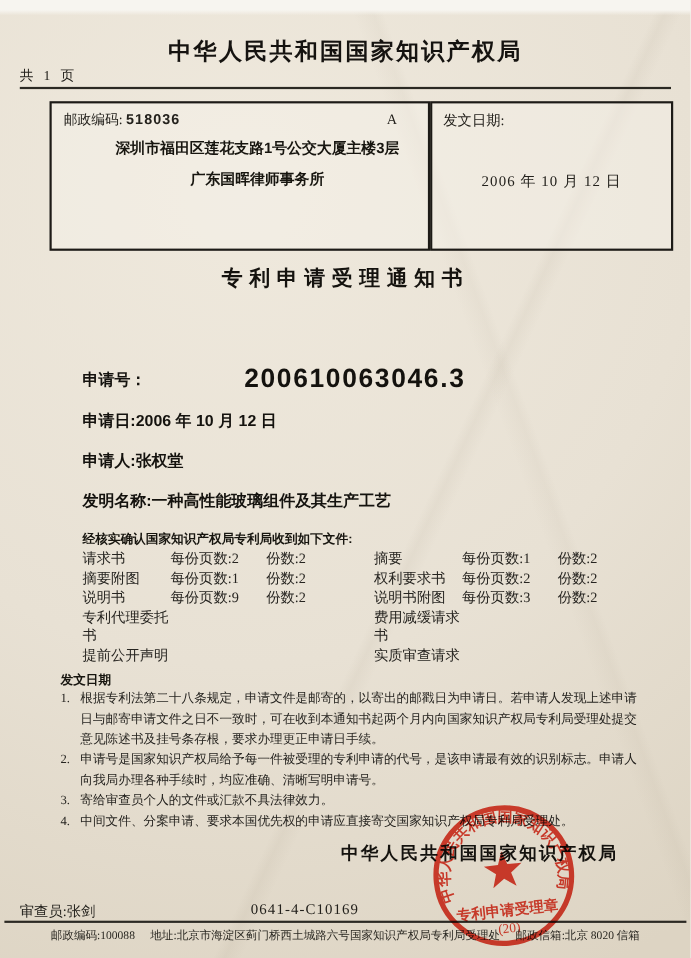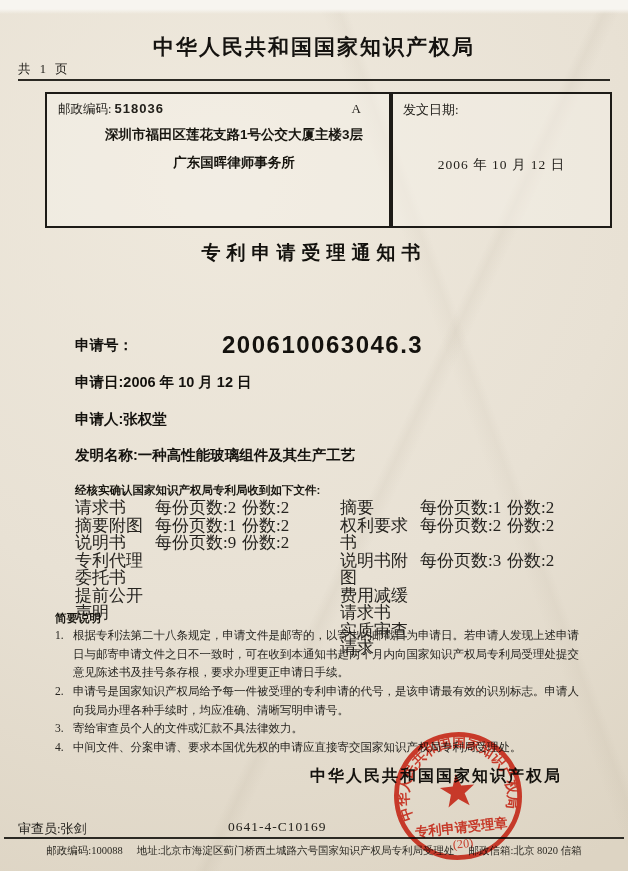--- a/index.html
+++ b/index.html
@@ -40,21 +40,21 @@
   .intro{top:277px;left:55px;width:524px;font-size:13px;line-height:1.82;text-indent:2em;letter-spacing:.4px;}
 
   .frow{position:absolute;left:75px;font-size:14.5px;color:#14120e;}
   .appno-label{top:336px;}
   .appno-value{position:absolute;left:222px;top:331px;font-size:24px;letter-spacing:1.5px;color:#14120e;}
   .appdate{top:373px;text-align:right;}
   .applicant{top:410px;}
   .invention{top:446px;}
 
   .docs-head{top:483px;left:75px;font-size:11.5px;color:#17150f;}
-  .doccol{position:absolute;top:499px;font-size:17px;line-height:17.5px;color:#262420;}
+  .doccol{position:absolute;top:499px;font-size:13px;line-height:17.5px;color:#262420;}
   .doccol.left{left:75px;width:250px;}
   .doccol.right{left:340px;width:260px;}
   .docrow{display:flex;}
   .doc-name{width:80px;}
   .doc-pages{width:87px;}
   .doc-copies{width:60px;}
 
   .notes-head{top:611px;left:55px;font-size:11.5px;color:#17150f;}
   .notes{top:626px;left:55px;width:534px;font-size:11.5px;line-height:1.62;color:#262420;}
   .note{display:flex;}
@@ -165,21 +165,21 @@
         <span class="doc-copies"></span>
       </div>
 
       <div class="docrow">
         <span class="doc-name">实质审查请求</span>
         <span class="doc-pages"></span>
         <span class="doc-copies"></span>
       </div>
     </div>
 
-  <div class="abs notes-head sans b">简要说明</div>
+  <div class="abs notes-head sans b">发文日期</div>
   <div class="abs notes">
 
       <div class="note">
         <span class="note-num">1.</span>
         <span class="note-text">根据专利法第二十八条规定，申请文件是邮寄的，以寄出的邮戳日为申请日。若申请人发现上述申请日与邮寄申请文件之日不一致时，可在收到本通知书起两个月内向国家知识产权局专利局受理处提交意见陈述书及挂号条存根，要求办理更正申请日手续。</span>
       </div>
 
       <div class="note">
         <span class="note-num">2.</span>
         <span class="note-text">申请号是国家知识产权局给予每一件被受理的专利申请的代号，是该申请最有效的识别标志。申请人向我局办理各种手续时，均应准确、清晰写明申请号。</span>

